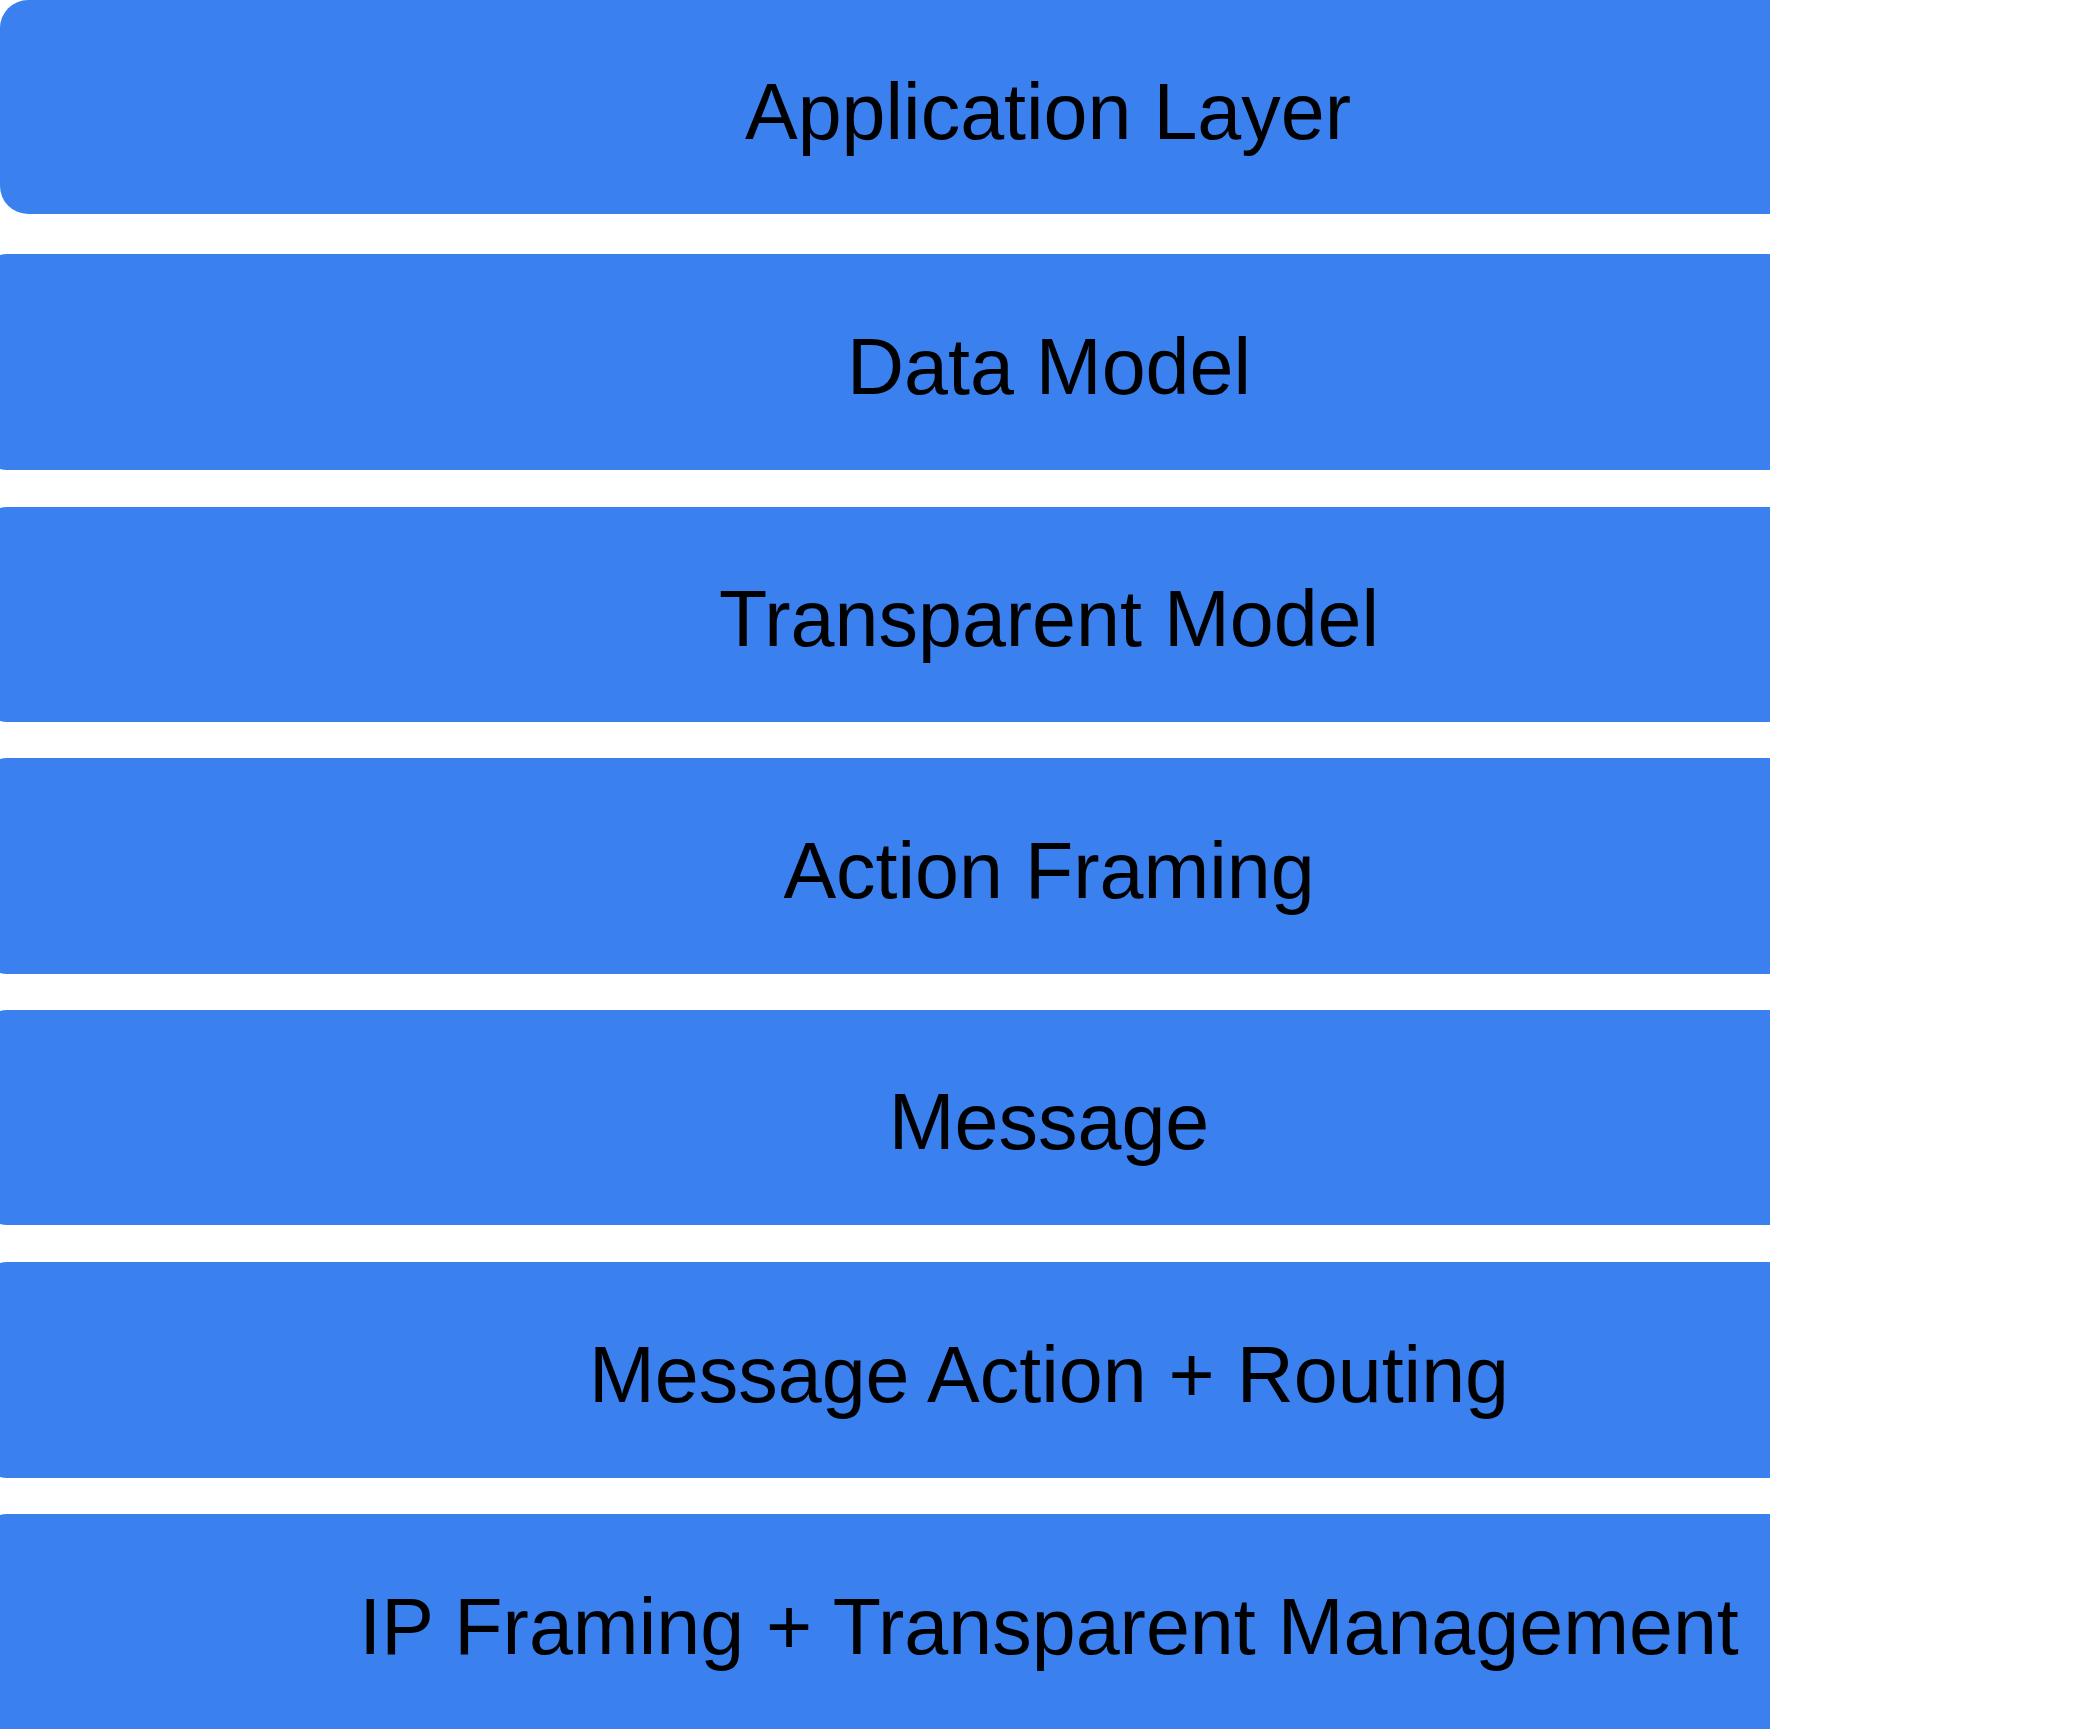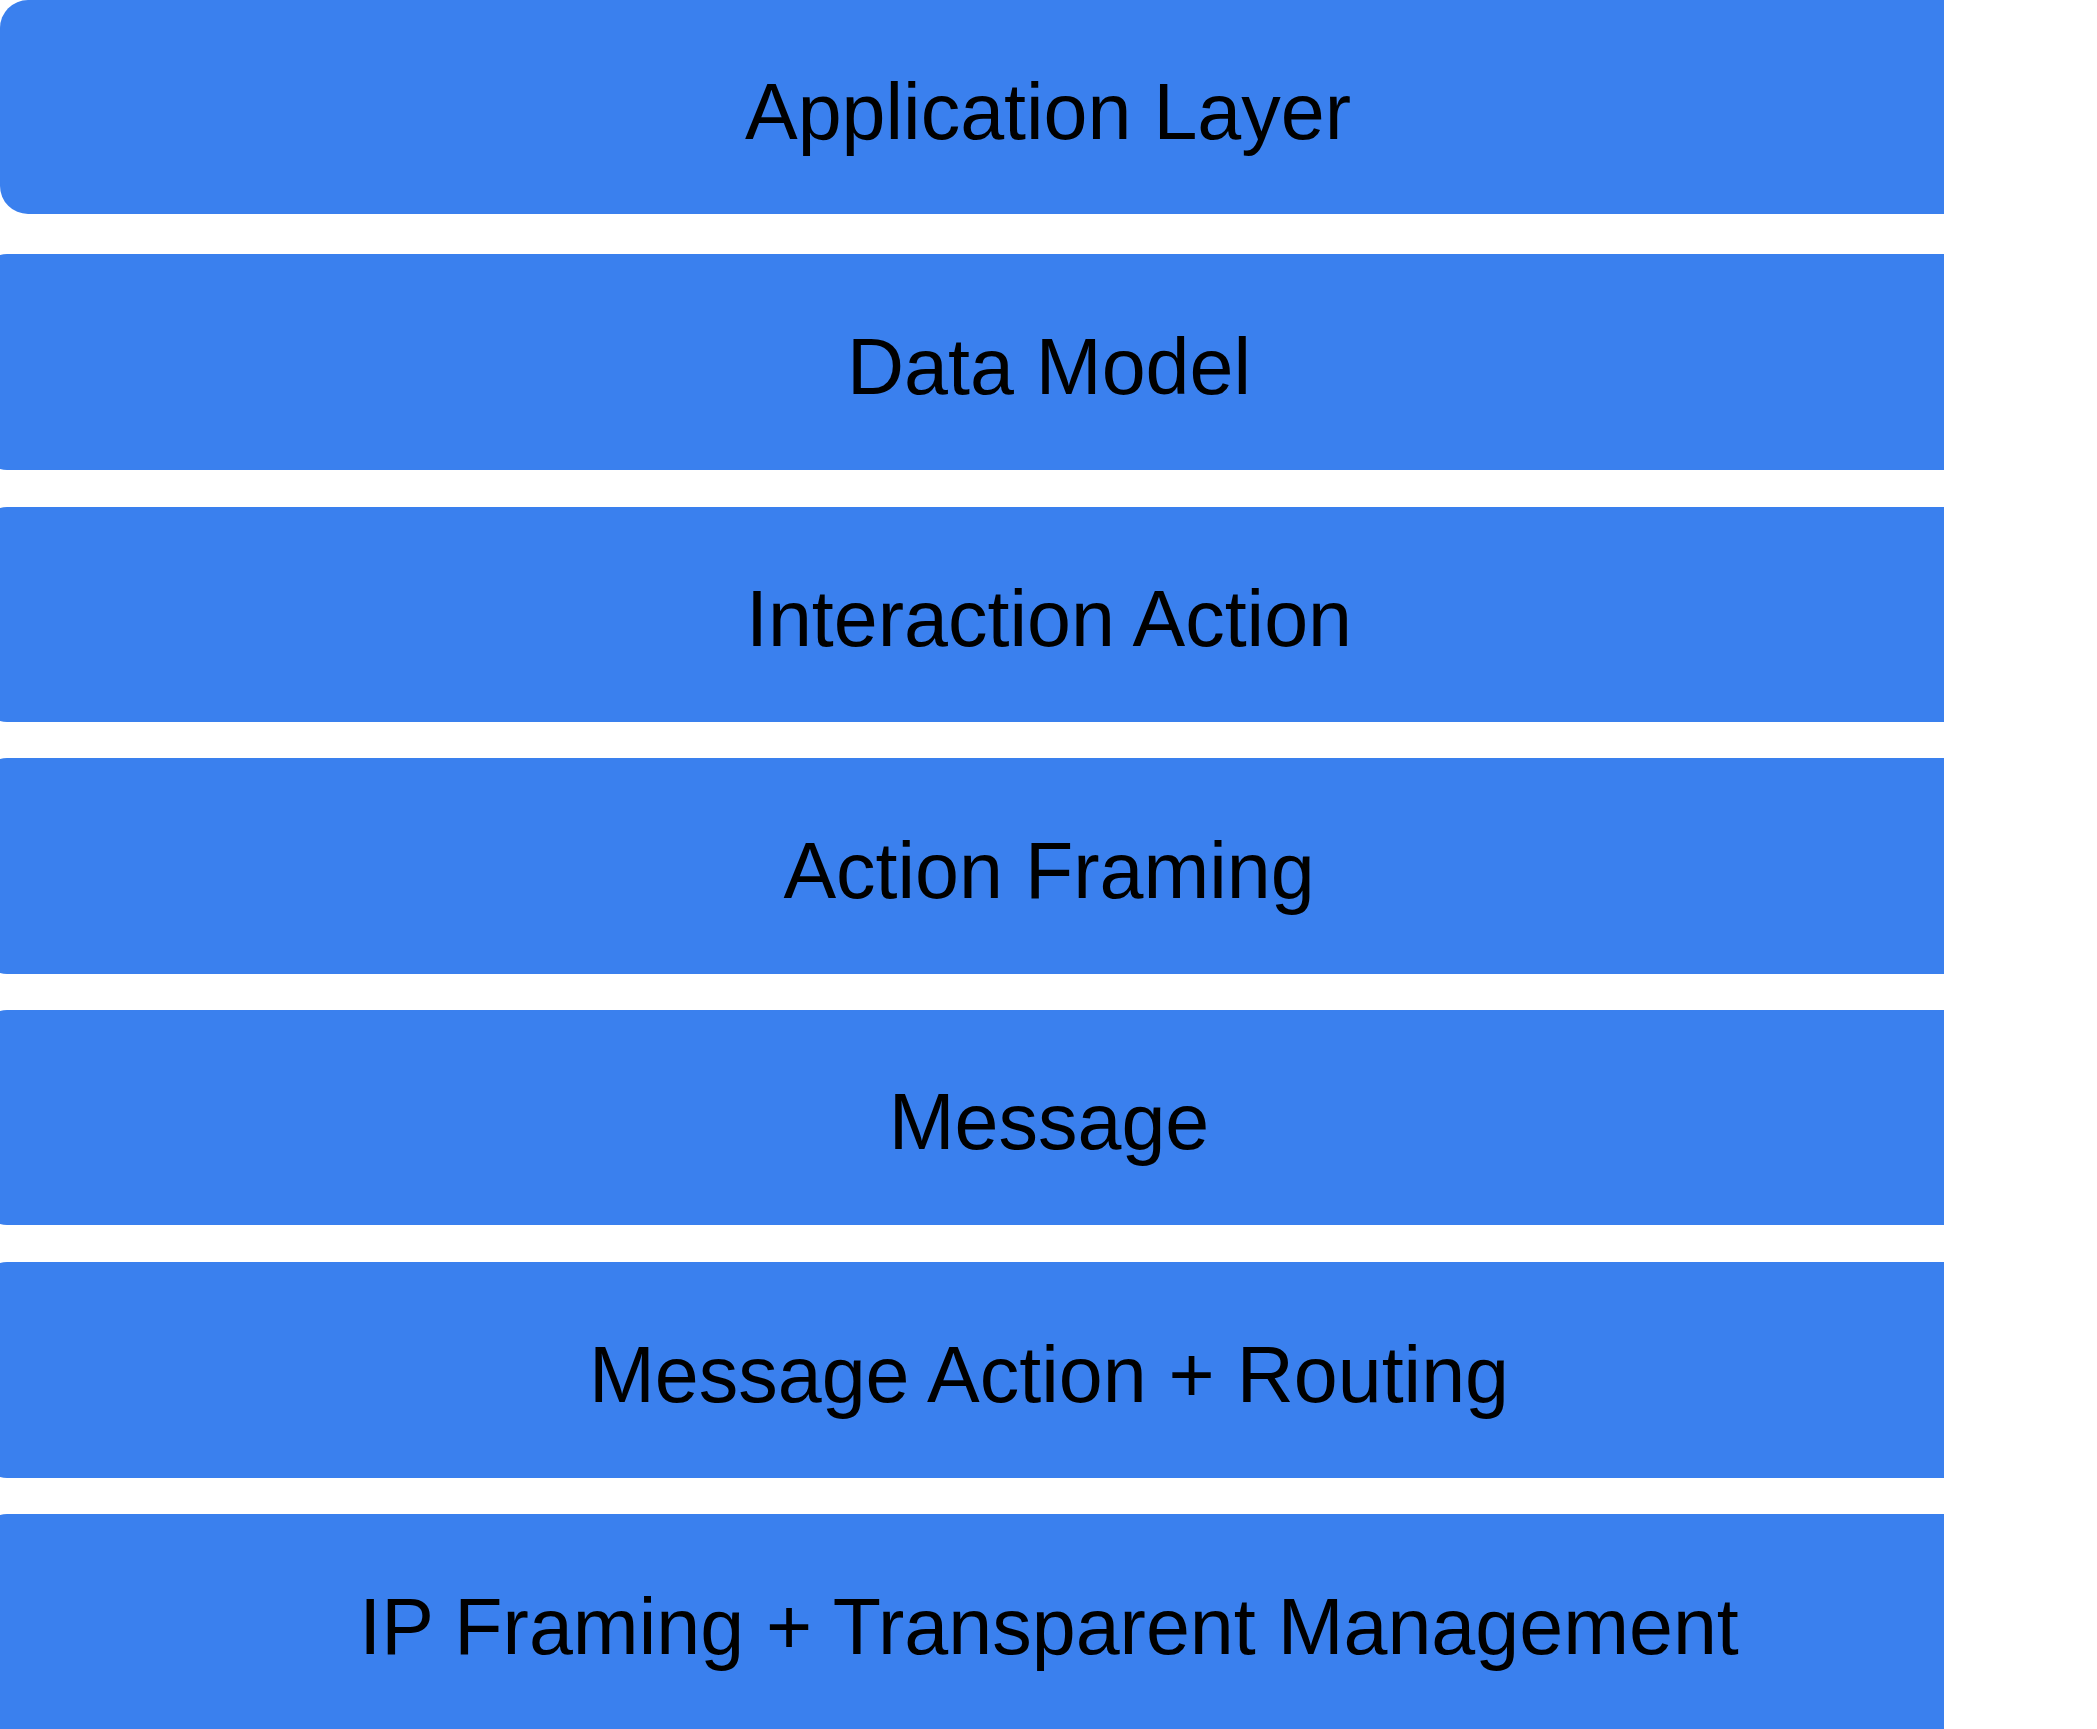--- a/index.html
+++ b/index.html
@@ -10,21 +10,21 @@
   }
   body {
     width: 2097px;
     height: 1730px;
     overflow: hidden;
     font-family: "Liberation Sans", sans-serif;
   }
 
   #stack-diagram {
     position: relative;
-    width: 1944px;
+    width: 1770px;
     height: 1730px;
     background: #ffffff;
     overflow: hidden;
   }
 
   .layer-bar {
     position: absolute;
     box-sizing: border-box;
     background: #3a80ee;
     border-radius: 28px;
@@ -64,21 +64,21 @@
 
   <div class="layer-bar bar-0">
     <span class="layer-label">Application Layer</span>
   </div>
 
   <div class="layer-bar bar-1">
     <span class="layer-label">Data Model</span>
   </div>
 
   <div class="layer-bar bar-2">
-    <span class="layer-label">Interaction Action</span>
+    <span class="layer-label">Transparent Model</span>
   </div>
 
   <div class="layer-bar bar-3">
     <span class="layer-label">Action Framing</span>
   </div>
 
   <div class="layer-bar bar-4">
     <span class="layer-label">Message</span>
   </div>
 

